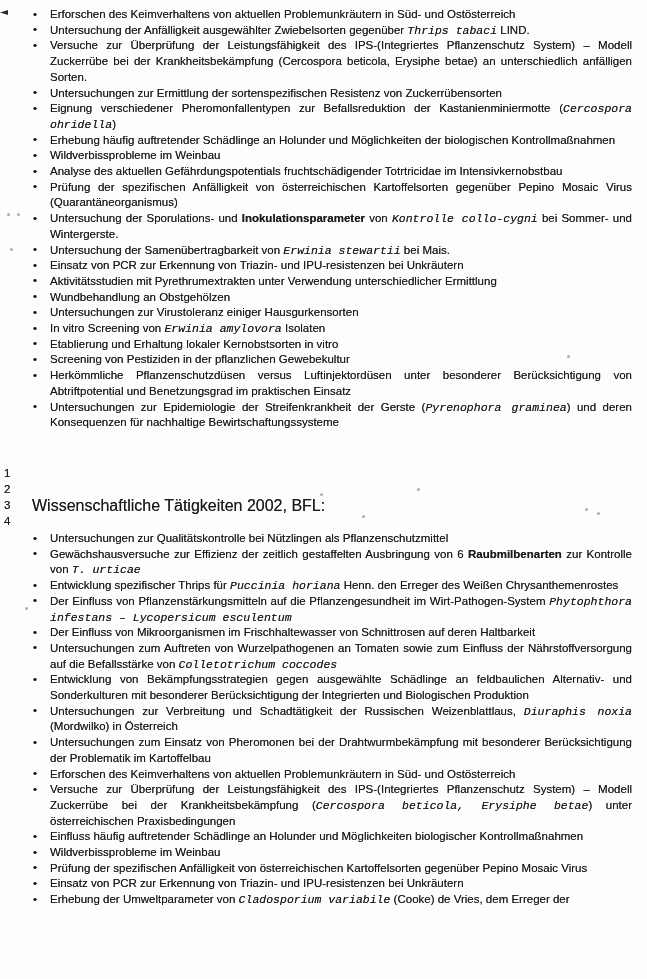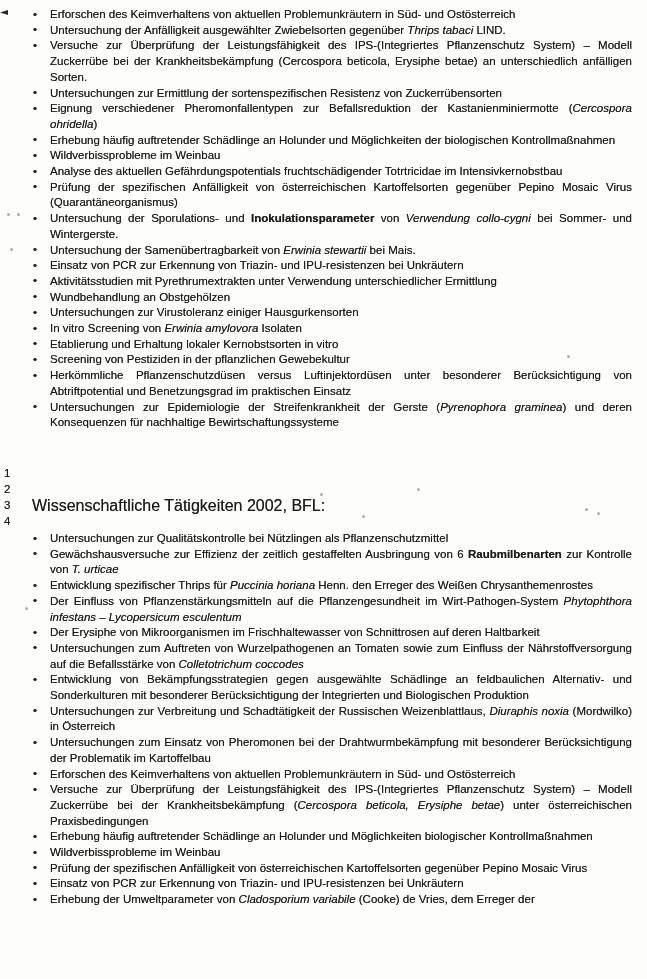--- a/index.html
+++ b/index.html
@@ -26,21 +26,21 @@
     font-size: 11.5px;
     line-height: 15.7px;
     text-shadow: 0 0 0.4px rgba(20,20,20,0.7);
   }
   .bullet {
     position: absolute;
     left: 1px;
     top: -0.5px;
     font-size: 11.5px;
   }
-  .it { font-style: italic; }
+  .it { font-style: italic; font-family: Liberation Mono, monospace; }
   .bd { font-weight: bold; }
   .heading {
     position: absolute;
     left: 32px;
     top: 498px;
     font-size: 16px;
     line-height: 15.7px;
     text-shadow: 0 0 0.4px rgba(20,20,20,0.7);
   }
   .margin-numbers {
@@ -78,21 +78,21 @@
   <div class="list list-1" id="list1">
       <div class="item"><span class="bullet">•</span><span><span>Erforschen des Keimverhaltens von aktuellen Problemunkräutern in Süd- und Ostösterreich</span></span></div>
       <div class="item"><span class="bullet">•</span><span><span>Untersuchung der Anfälligkeit ausgewählter Zwiebelsorten gegenüber </span><span class="it">Thrips tabaci</span><span> LIND.</span></span></div>
       <div class="item"><span class="bullet">•</span><span><span>Versuche zur Überprüfung der Leistungsfähigkeit des IPS-(Integriertes Pflanzenschutz System) – Modell Zuckerrübe bei der Krankheitsbekämpfung (Cercospora beticola, Erysiphe betae) an unterschiedlich anfälligen Sorten.</span></span></div>
       <div class="item"><span class="bullet">•</span><span><span>Untersuchungen zur Ermittlung der sortenspezifischen Resistenz von Zuckerrübensorten</span></span></div>
       <div class="item"><span class="bullet">•</span><span><span>Eignung verschiedener Pheromonfallentypen zur Befallsreduktion der Kastanienminiermotte (</span><span class="it">Cercospora ohridella</span><span>)</span></span></div>
       <div class="item"><span class="bullet">•</span><span><span>Erhebung häufig auftretender Schädlinge an Holunder und Möglichkeiten der biologischen Kontrollmaßnahmen</span></span></div>
       <div class="item"><span class="bullet">•</span><span><span>Wildverbissprobleme im Weinbau</span></span></div>
       <div class="item"><span class="bullet">•</span><span><span>Analyse des aktuellen Gefährdungspotentials fruchtschädigender Totrtricidae im Intensivkernobstbau</span></span></div>
       <div class="item"><span class="bullet">•</span><span><span>Prüfung der spezifischen Anfälligkeit von österreichischen Kartoffelsorten gegenüber Pepino Mosaic Virus (Quarantäneorganismus)</span></span></div>
-      <div class="item"><span class="bullet">•</span><span><span>Untersuchung der Sporulations- und </span><span class="bd">Inokulationsparameter</span><span> von </span><span class="it">Verwendung collo-cygni</span><span> bei Sommer- und Wintergerste.</span></span></div>
+      <div class="item"><span class="bullet">•</span><span><span>Untersuchung der Sporulations- und </span><span class="bd">Inokulationsparameter</span><span> von </span><span class="it">Kontrolle collo-cygni</span><span> bei Sommer- und Wintergerste.</span></span></div>
       <div class="item"><span class="bullet">•</span><span><span>Untersuchung der Samenübertragbarkeit von </span><span class="it">Erwinia stewartii</span><span> bei Mais.</span></span></div>
       <div class="item"><span class="bullet">•</span><span><span>Einsatz von PCR zur Erkennung von Triazin- und IPU-resistenzen bei Unkräutern</span></span></div>
       <div class="item"><span class="bullet">•</span><span><span>Aktivitätsstudien mit Pyrethrumextrakten unter Verwendung unterschiedlicher Ermittlung</span></span></div>
       <div class="item"><span class="bullet">•</span><span><span>Wundbehandlung an Obstgehölzen</span></span></div>
       <div class="item"><span class="bullet">•</span><span><span>Untersuchungen zur Virustoleranz einiger Hausgurkensorten</span></span></div>
       <div class="item"><span class="bullet">•</span><span><span>In vitro Screening von </span><span class="it">Erwinia amylovora</span><span> Isolaten</span></span></div>
       <div class="item"><span class="bullet">•</span><span><span>Etablierung und Erhaltung lokaler Kernobstsorten in vitro</span></span></div>
       <div class="item"><span class="bullet">•</span><span><span>Screening von Pestiziden in der pflanzlichen Gewebekultur</span></span></div>
       <div class="item"><span class="bullet">•</span><span><span>Herkömmliche Pflanzenschutzdüsen versus Luftinjektordüsen unter besonderer Berücksichtigung von Abtriftpotential und Benetzungsgrad im praktischen Einsatz</span></span></div>
       <div class="item"><span class="bullet">•</span><span><span>Untersuchungen zur Epidemiologie der Streifenkrankheit der Gerste (</span><span class="it">Pyrenophora graminea</span><span>) und deren Konsequenzen für nachhaltige Bewirtschaftungssysteme</span></span></div>
@@ -105,28 +105,28 @@
       <div>4</div>
     </div>
 
   <div class="heading">Wissenschaftliche Tätigkeiten 2002, BFL:</div>
 
   <div class="list list-2" id="list2">
       <div class="item"><span class="bullet">•</span><span><span>Untersuchungen zur Qualitätskontrolle bei Nützlingen als Pflanzenschutzmittel</span></span></div>
       <div class="item"><span class="bullet">•</span><span><span>Gewächshausversuche zur Effizienz der zeitlich gestaffelten Ausbringung von 6 </span><span class="bd">Raubmilbenarten</span><span> zur Kontrolle von </span><span class="it">T. urticae</span></span></div>
       <div class="item"><span class="bullet">•</span><span><span>Entwicklung spezifischer Thrips für </span><span class="it">Puccinia horiana</span><span> Henn. den Erreger des Weißen Chrysanthemenrostes</span></span></div>
       <div class="item"><span class="bullet">•</span><span><span>Der Einfluss von Pflanzenstärkungsmitteln auf die Pflanzengesundheit im Wirt-Pathogen-System </span><span class="it">Phytophthora infestans – Lycopersicum esculentum</span></span></div>
-      <div class="item"><span class="bullet">•</span><span><span>Der Erysiphe von Mikroorganismen im Frischhaltewasser von Schnittrosen auf deren Haltbarkeit</span></span></div>
+      <div class="item"><span class="bullet">•</span><span><span>Der Einfluss von Mikroorganismen im Frischhaltewasser von Schnittrosen auf deren Haltbarkeit</span></span></div>
       <div class="item"><span class="bullet">•</span><span><span>Untersuchungen zum Auftreten von Wurzelpathogenen an Tomaten sowie zum Einfluss der Nährstoffversorgung auf die Befallsstärke von </span><span class="it">Colletotrichum coccodes</span></span></div>
       <div class="item"><span class="bullet">•</span><span><span>Entwicklung von Bekämpfungsstrategien gegen ausgewählte Schädlinge an feldbaulichen Alternativ- und Sonderkulturen mit besonderer Berücksichtigung der Integrierten und Biologischen Produktion</span></span></div>
       <div class="item"><span class="bullet">•</span><span><span>Untersuchungen zur Verbreitung und Schadtätigkeit der Russischen Weizenblattlaus, </span><span class="it">Diuraphis noxia</span><span> (Mordwilko) in Österreich</span></span></div>
       <div class="item"><span class="bullet">•</span><span><span>Untersuchungen zum Einsatz von Pheromonen bei der Drahtwurmbekämpfung mit besonderer Berücksichtigung der Problematik im Kartoffelbau</span></span></div>
       <div class="item"><span class="bullet">•</span><span><span>Erforschen des Keimverhaltens von aktuellen Problemunkräutern in Süd- und Ostösterreich</span></span></div>
       <div class="item"><span class="bullet">•</span><span><span>Versuche zur Überprüfung der Leistungsfähigkeit des IPS-(Integriertes Pflanzenschutz System) – Modell Zuckerrübe bei der Krankheitsbekämpfung (</span><span class="it">Cercospora beticola, Erysiphe betae</span><span>) unter österreichischen Praxisbedingungen</span></span></div>
-      <div class="item"><span class="bullet">•</span><span><span>Erhebung häufig auftretender Schädlinge an Holunder und Möglichkeiten biologischer Kontrollmaßnahmen</span></span></div>
+      <div class="item"><span class="bullet">•</span><span><span>Einfluss häufig auftretender Schädlinge an Holunder und Möglichkeiten biologischer Kontrollmaßnahmen</span></span></div>
       <div class="item"><span class="bullet">•</span><span><span>Wildverbissprobleme im Weinbau</span></span></div>
       <div class="item"><span class="bullet">•</span><span><span>Prüfung der spezifischen Anfälligkeit von österreichischen Kartoffelsorten gegenüber Pepino Mosaic Virus</span></span></div>
       <div class="item"><span class="bullet">•</span><span><span>Einsatz von PCR zur Erkennung von Triazin- und IPU-resistenzen bei Unkräutern</span></span></div>
       <div class="item"><span class="bullet">•</span><span><span>Erhebung der Umweltparameter von </span><span class="it">Cladosporium variabile</span><span> (Cooke) de Vries, dem Erreger der</span></span></div>
     </div>
 
   <div class="speck" style="left:7px;top:213px"></div>
   <div class="speck" style="left:17px;top:213px"></div>
   <div class="speck" style="left:10px;top:248px"></div>
   <div class="speck" style="left:567px;top:355px"></div>

